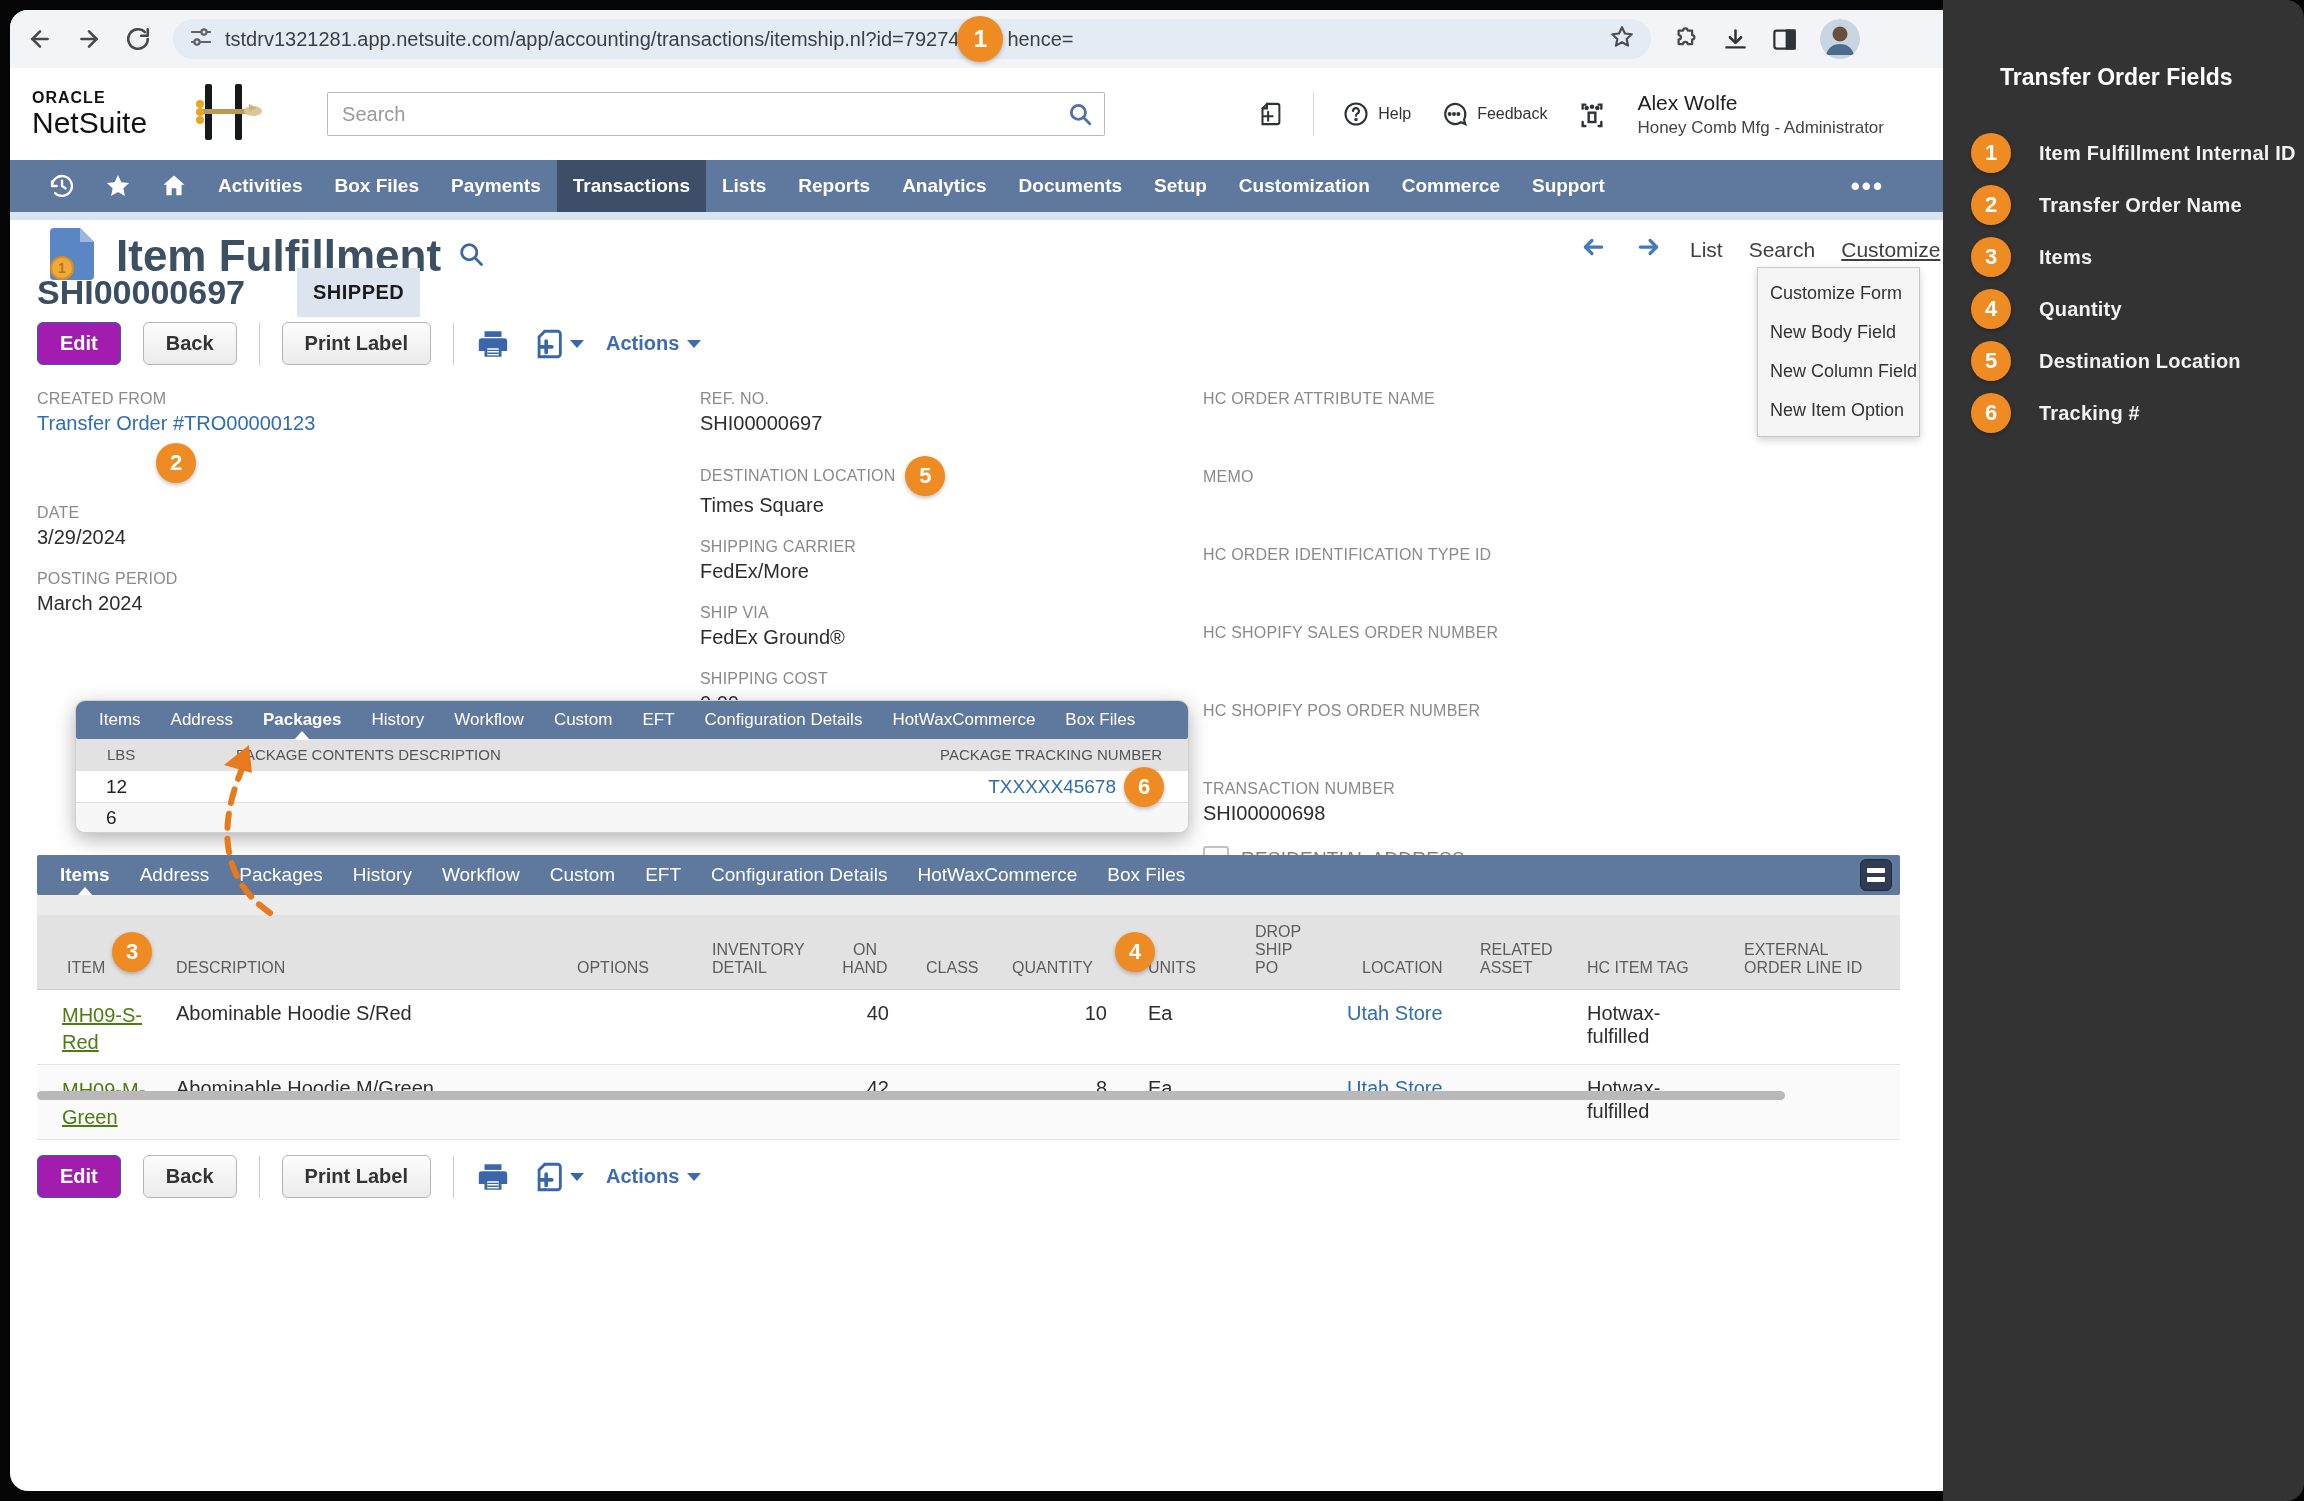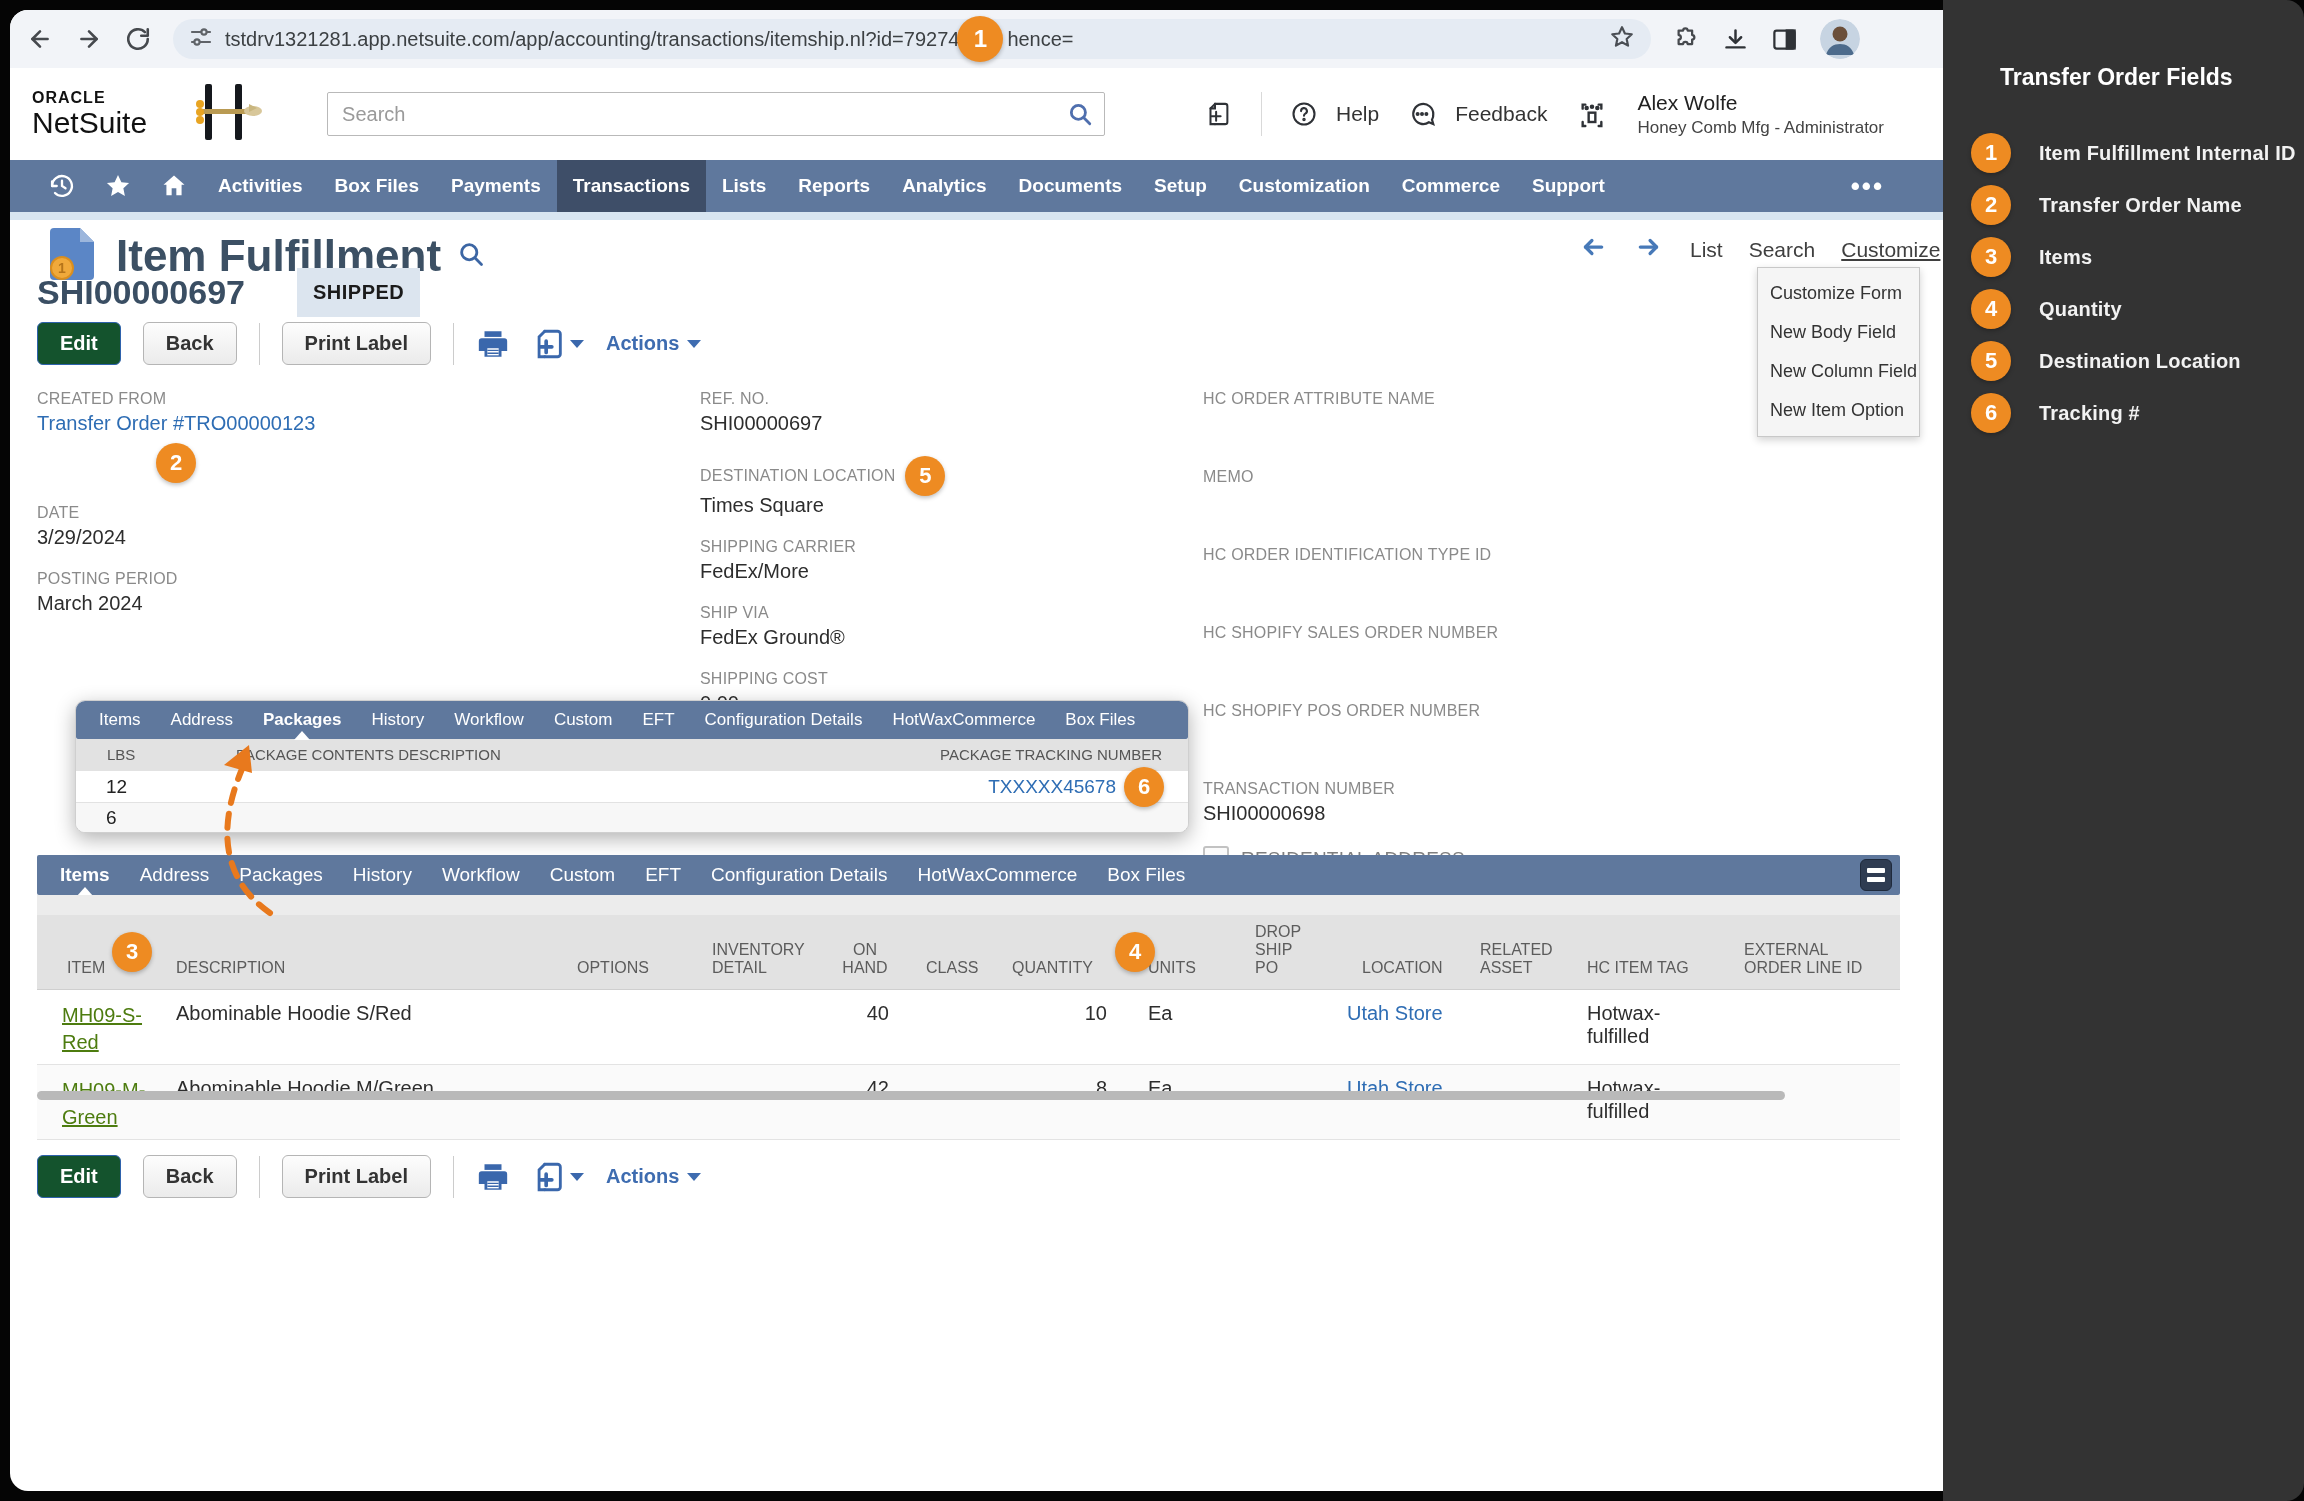--- a/index.html
+++ b/index.html
@@ -18,21 +18,21 @@
   
   .app-header { position:absolute; left:0; top:58px; width:100%; height:92px; background:#fff; display:flex; align-items:center; padding:0 22px 0 22px; }
   .logo-oracle { font-size:16px; font-weight:bold; letter-spacing:1px; color:#111; }
   .logo-netsuite { font-size:30px; color:#111; line-height:1.05; }
   .hc-logo { margin-left:44px; }
   .search-wrap { position:relative; margin-left:62px; width:778px; }
   .search-input { width:100%; height:44px; border:1px solid #b9b9b9; border-radius:2px; font-size:20px; color:#333; padding:0 48px 0 14px; font-family:"Liberation Sans", sans-serif; background:#fff; }
   .search-input::placeholder { color:#9a9a9a; }
   .search-mag { position:absolute; right:12px; top:9px; }
   .header-right { margin-left:auto; margin-right:388px; display:flex; align-items:center; gap:28px; }
-  .hdr-item { display:flex; align-items:center; gap:18px; font-size:21px; color:#333; }
+  .hdr-item { display:flex; align-items:center; gap:8px; font-size:16px; color:#333; }
   .hdr-divider { width:1px; height:44px; background:#d9d9d9; }
   .user-block { line-height:1.25; }
   .user-name { font-size:21px; color:#222; }
   .user-role { font-size:17px; color:#444; }
 
   
   .nav { position:absolute; left:0; top:150px; width:100%; height:52px; background:#5F789D; display:flex; align-items:stretch; color:#fff; padding-left:24px; }
   .nav-icon { display:flex; align-items:center; padding:0 14px; }
   .nav-item { display:flex; align-items:center; padding:0 16px; font-size:19px; font-weight:bold; cursor:default; }
   .nav-item.active { background:#3E4E68; }
@@ -51,21 +51,21 @@
   .toplink.u { text-decoration:underline; }
 
   .dropdown { position:absolute; left:1747px; top:257px; width:163px; background:#f5f5f5; border:1px solid #c8c8c8; box-shadow:0 3px 8px rgba(0,0,0,0.18); z-index:30; padding:6px 0; }
   .dropdown .dd-item { font-size:18px; color:#333; padding:9px 12px; white-space:nowrap; cursor:pointer; }
 
   
   .btn-row { display:flex; align-items:center; gap:22px; }
   .btn-row.top { position:absolute; left:27px; top:312px; }
   .btn-row.bottom { position:absute; position:absolute; left:27px; top:1145px; }
   .btn { font-size:20px; font-weight:bold; border-radius:6px; padding:9px 22px; cursor:pointer; font-family:"Liberation Sans", sans-serif; }
-  .btn-primary { background:#14532d; border:1px solid #2E62AC; color:#fff; }
+  .btn-primary { background:#a21caf; border:1px solid #2E62AC; color:#fff; }
   .btn-secondary { background:linear-gradient(#fdfdfd,#ebebeb); border:1px solid #b5b5b5; color:#333; }
   .vdiv { width:1px; height:42px; background:#ccc; }
   .icon-btn { display:flex; align-items:center; gap:4px; color:#3A67AC; cursor:pointer; }
   .actions-lbl { font-size:20px; font-weight:bold; color:#3E6CB0; display:flex; align-items:center; gap:8px; cursor:pointer; }
   .caret-down { width:0; height:0; border-left:7px solid transparent; border-right:7px solid transparent; border-top:8px solid #3E6CB0; display:inline-block; }
 
   
   .fcol { position:absolute; top:380px; }
   .fblock { margin-bottom:21px; min-height:39px; }
   .flabel { font-size:16px; color:#8a8a8a; letter-spacing:0.2px; display:flex; align-items:center; gap:10px; }

